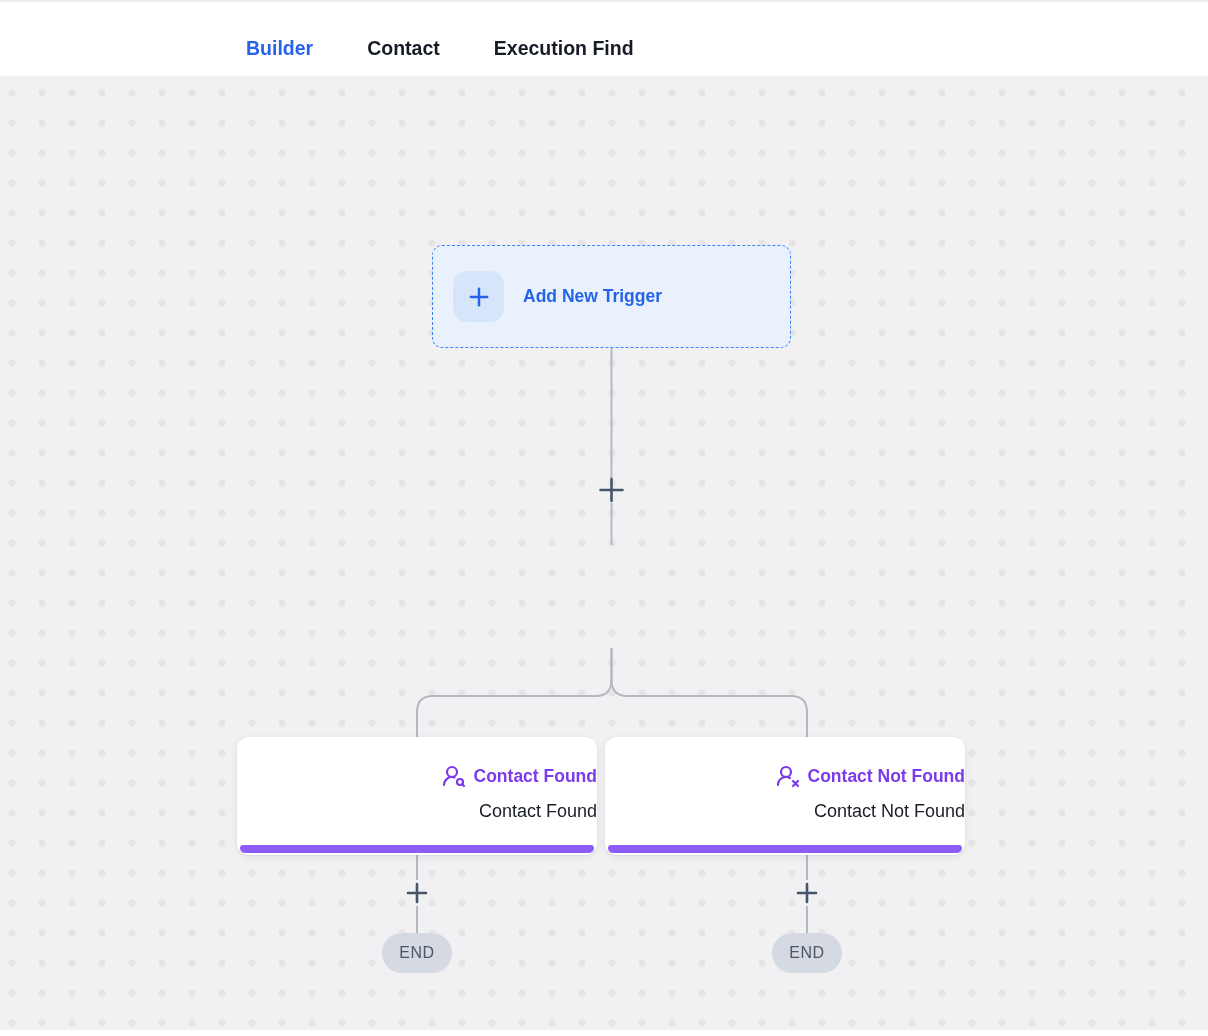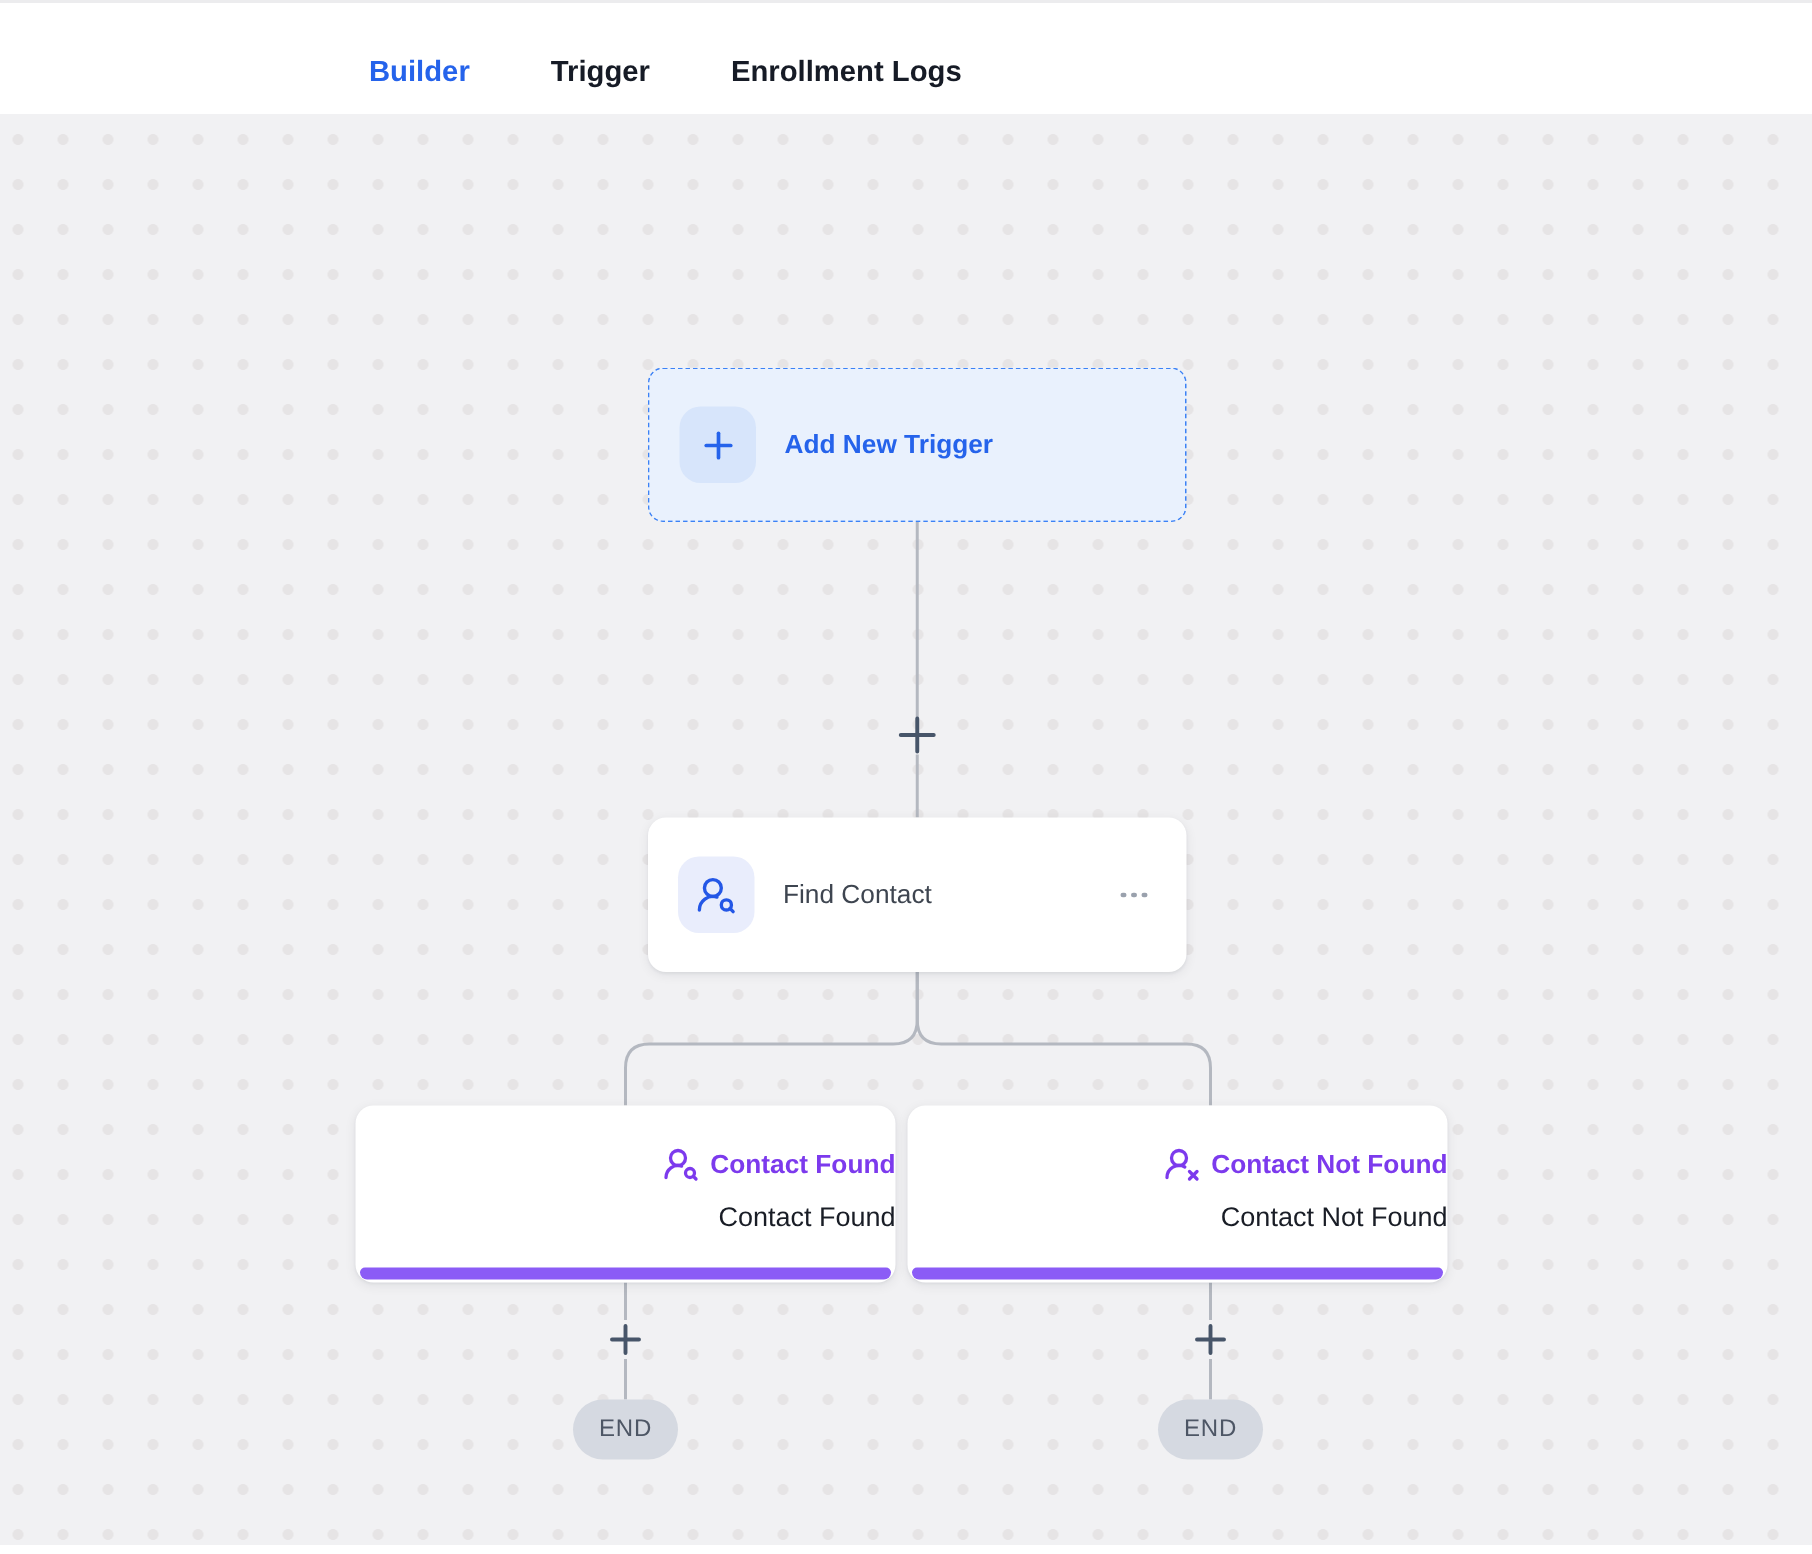--- a/index.html
+++ b/index.html
@@ -92,24 +92,24 @@
 
 <div class="page">
 
   <div class="header">
     <div class="tabbar">
       <div class="tab active">
         <span>Builder</span>
         <span class="underline"></span>
       </div>
       <div class="tab">
-        <span>Trigger</span>
+        <span>Contact</span>
       </div>
       <div class="tab">
-        <span>Enrollment Logs</span>
+        <span>Execution Find</span>
       </div>
     </div>
   </div>
 
   <div class="canvas">
 
     <svg class="edges" viewBox="0 0 1208 954" xmlns="http://www.w3.org/2000/svg">
       <g stroke="#b4b8c0" stroke-width="2" fill="none">
         <path d="M611.5,272 V402"></path>
         <path d="M611.5,427 V469"></path>
@@ -130,36 +130,20 @@
     <div class="trigger-node">
       <div class="icon-tile">
         <svg width="28" height="28" viewBox="0 0 24 24" fill="none" stroke="currentColor" stroke-width="2.1" stroke-linecap="round">
           <path d="M5 12h14"></path>
             <path d="M12 5v14"></path>
         </svg>
       </div>
       <span class="trigger-label">Add New Trigger</span>
     </div>
 
-    <div class="action-node">
-      <div class="icon-tile">
-        <svg width="27" height="27" viewBox="0 0 24 24" fill="none" stroke="currentColor" stroke-width="2" stroke-linecap="round" stroke-linejoin="round">
-          <circle cx="10" cy="8" r="5"></circle>
-            <path d="M2 21a8 8 0 0 1 10.434-7.62"></path>
-            <circle cx="18" cy="18" r="3"></circle>
-            <path d="m22 22-1.9-1.9"></path>
-        </svg>
-      </div>
-      <span class="action-label">Find Contact</span>
-      <div class="kebab">
-          <i></i>
-          <i></i>
-          <i></i>
-        </div>
-    </div>
 
     <div class="branch-card left">
       <div class="branch-title">
         <span>
           <svg width="24" height="24" viewBox="0 0 24 24" fill="none" stroke="#7c3aed" stroke-width="2.2" stroke-linecap="round" stroke-linejoin="round">
             <circle cx="10" cy="8" r="5"></circle>
               <path d="M2 21a8 8 0 0 1 10.434-7.62"></path>
               <circle cx="18" cy="18" r="3"></circle>
               <path d="m22 22-1.9-1.9"></path>
           </svg>

